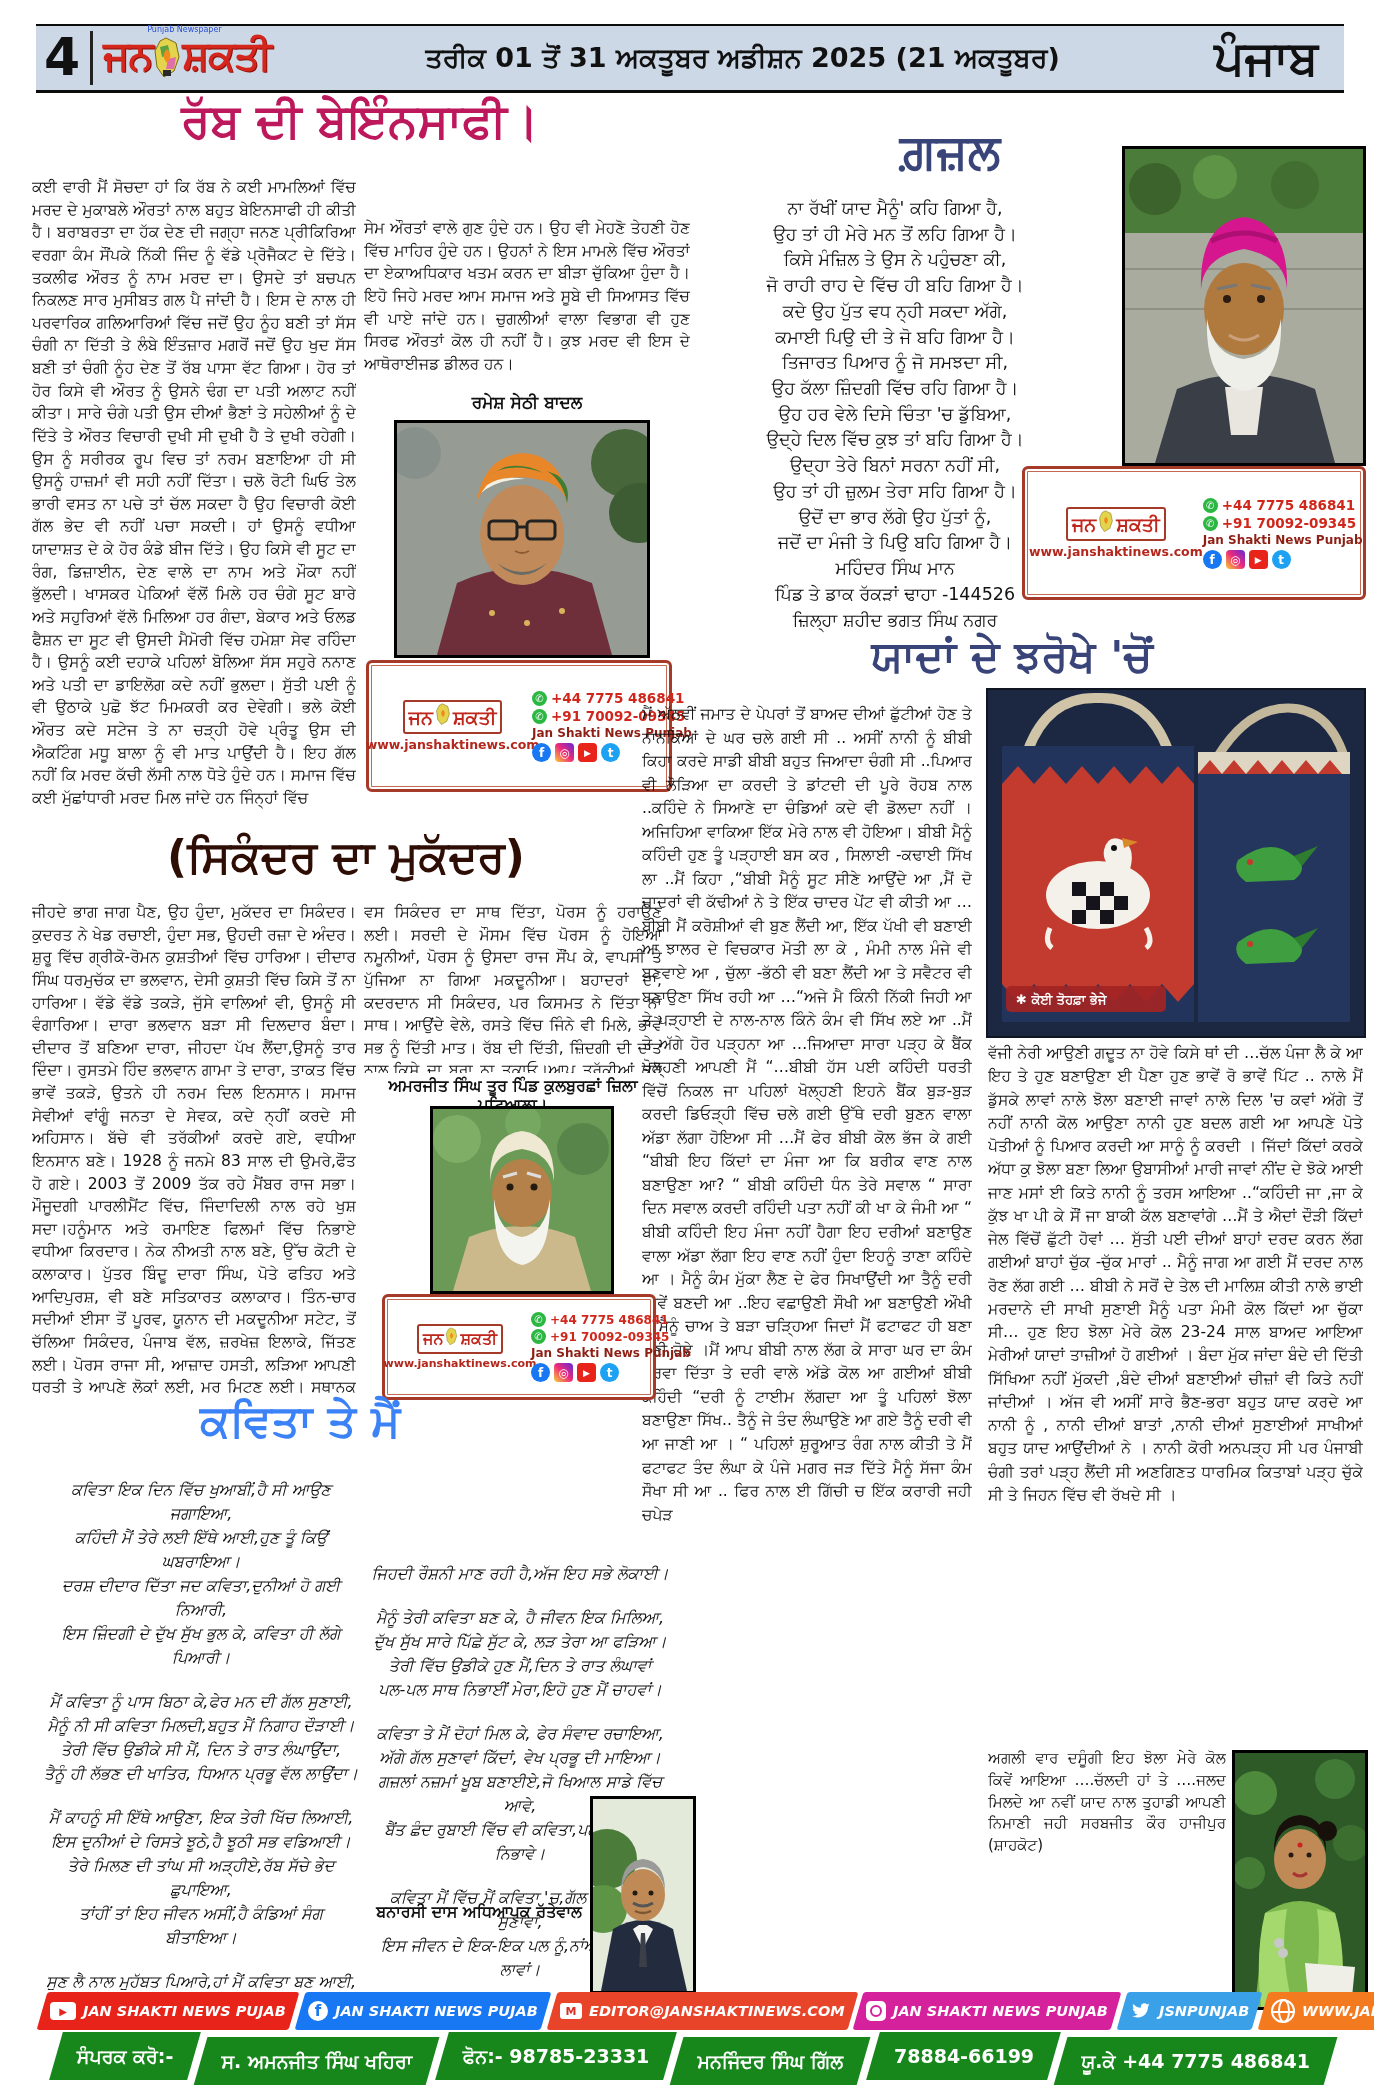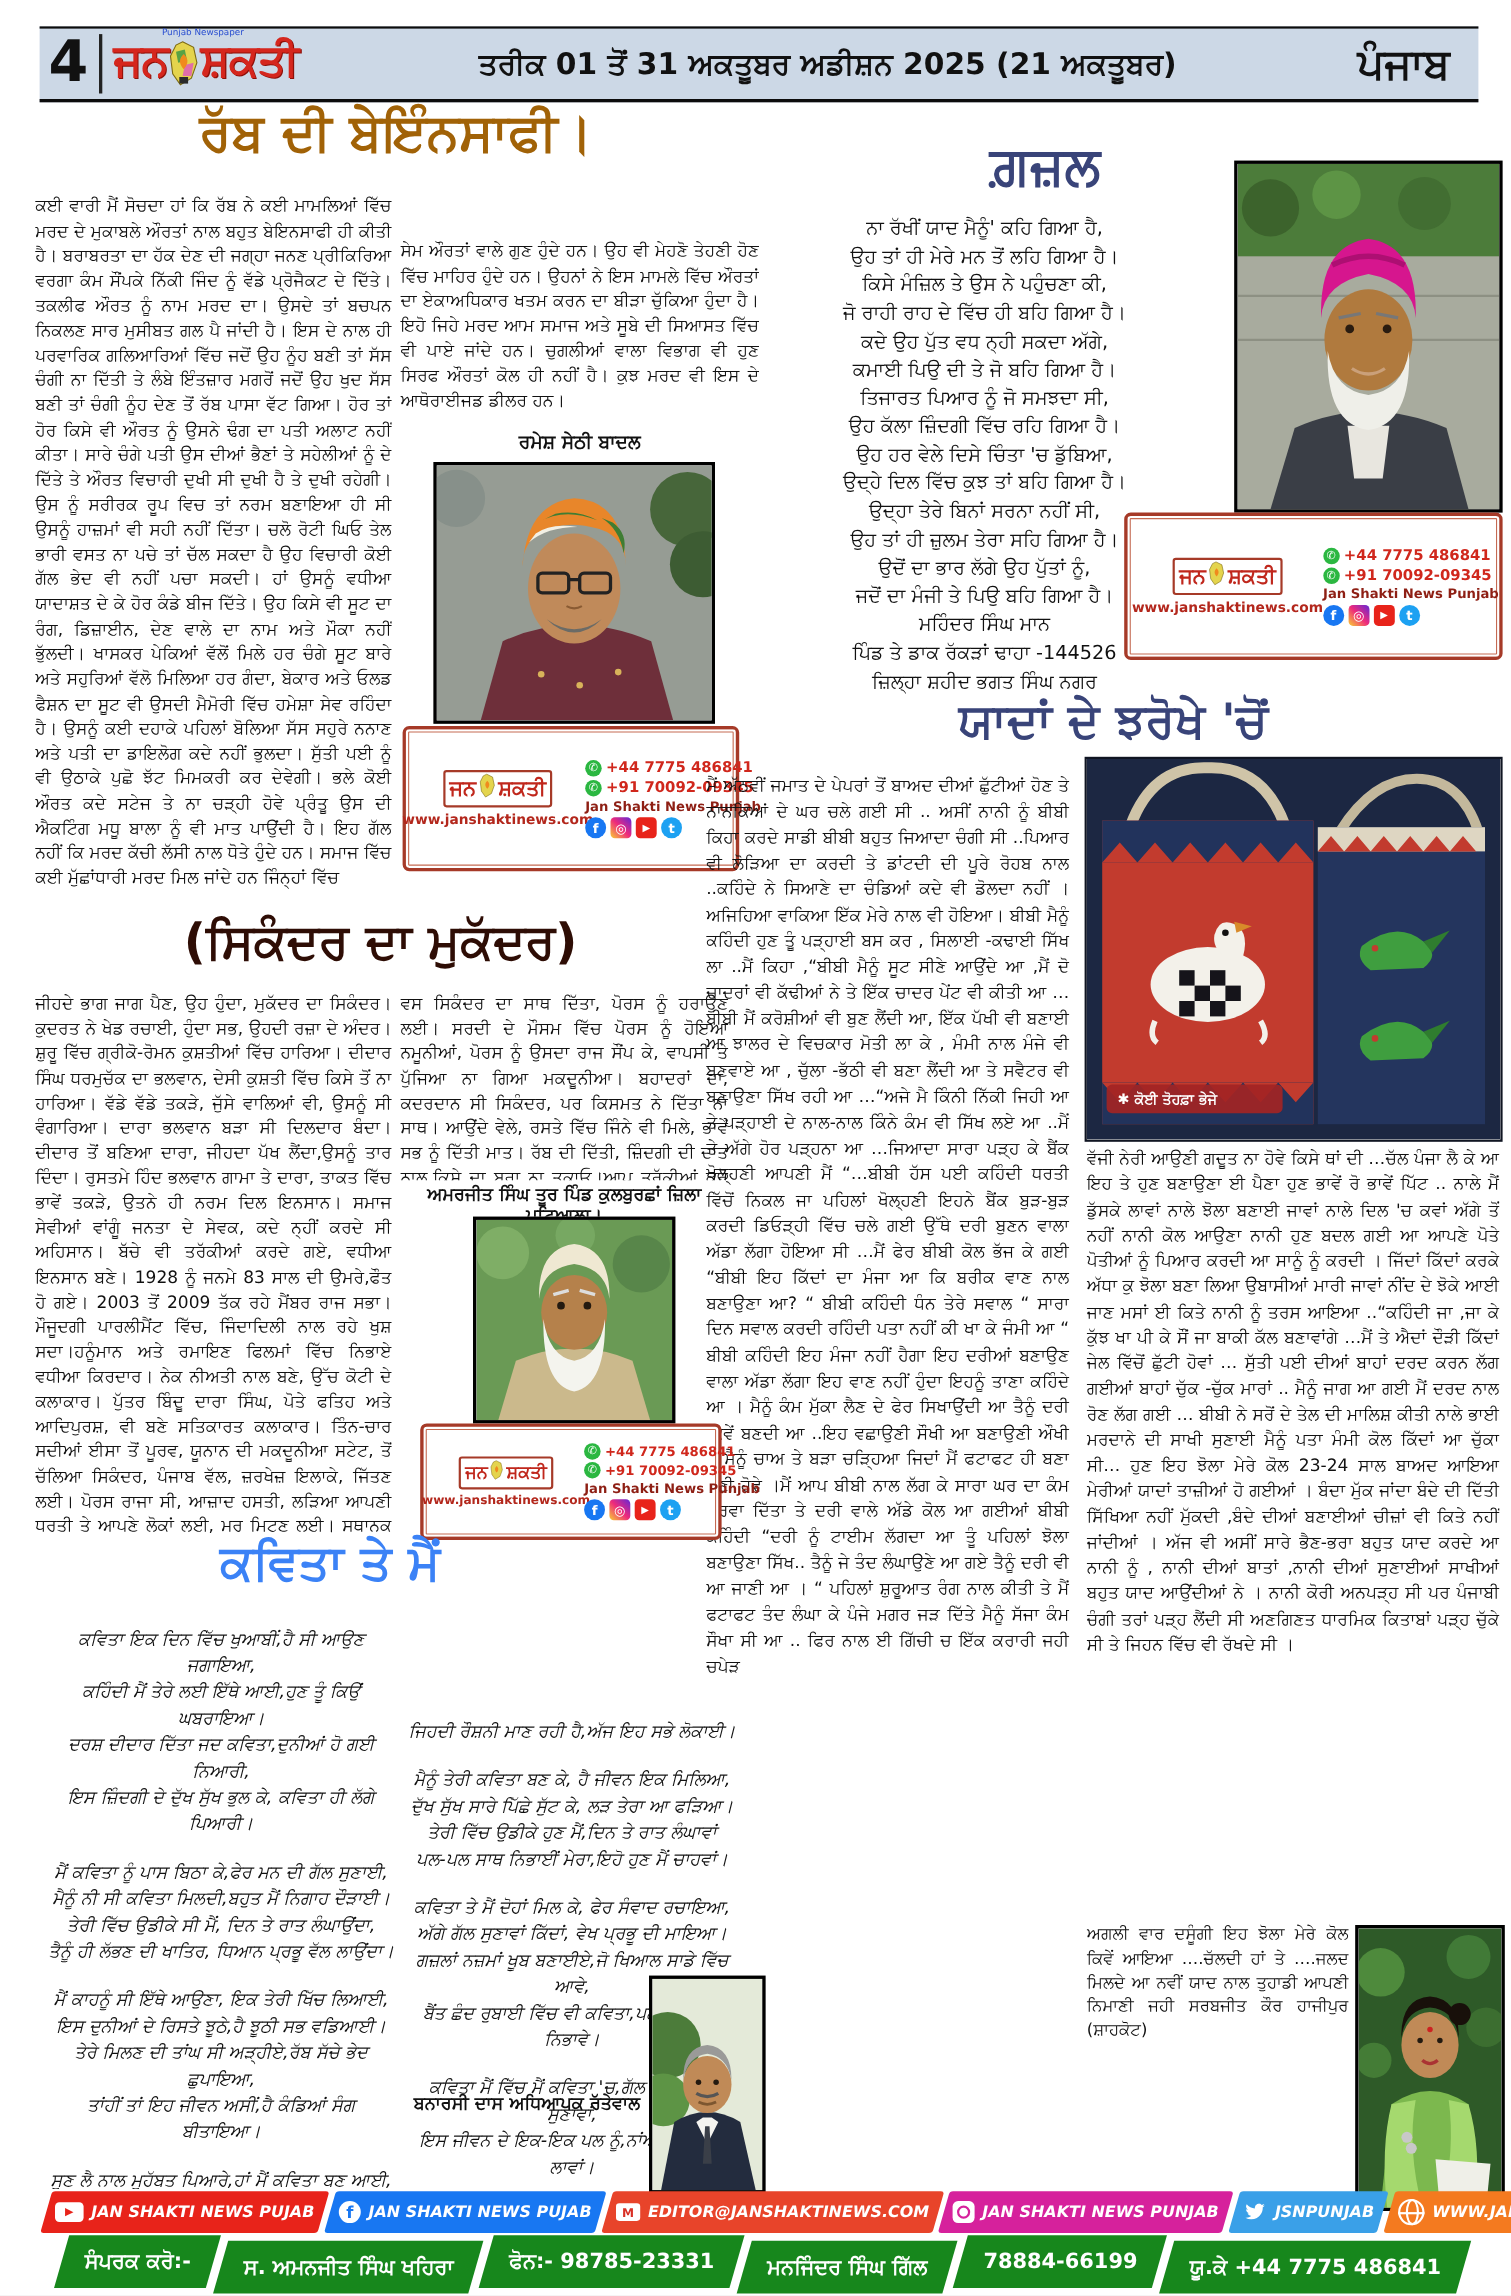--- a/index.html
+++ b/index.html
@@ -8,25 +8,25 @@
 
   
   .hdr{position:absolute;left:36px;right:30px;top:24px;height:64px;background:#ccd8e6;
        border-top:2px solid #0c0c0c;border-bottom:3px solid #0c0c0c;display:flex;align-items:center;}
   .pagenum{font-size:52px;font-weight:bold;line-height:1;padding:0 10px 2px 8px;border-right:3px solid #222;}
   .logo{display:flex;margin-left:10px;position:relative;padding-top:6px;}
   .logo-word{color:#d5261d;font-weight:bold;font-size:40px;line-height:.9;letter-spacing:-1px;
              text-shadow:1px 1px 0 #8d0f08;}
   .logo-tag{position:absolute;top:-6px;left:44px;font-size:8px;color:#2a4fd0;white-space:nowrap;}
   .hdr-date{flex:1;text-align:center;font-size:27px;font-weight:bold;}
-  .hdr-region{font-size:38px;font-weight:bold;margin-right:26px;}
+  .hdr-region{font-size:47px;font-weight:bold;margin-right:26px;}
 
   
   .headline{position:absolute;font-weight:bold;text-align:center;line-height:1.05;}
-  #h-injustice{left:30px;top:96px;width:660px;font-size:47px;color:#a16207;}
+  #h-injustice{left:30px;top:96px;width:660px;font-size:47px;color:#be185d;}
   #h-ghazal{left:810px;top:126px;width:280px;font-size:48px;color:#394479;}
   #h-memories{left:660px;top:634px;width:704px;font-size:43px;color:#394479;}
   #h-sikandar{left:30px;top:834px;width:632px;font-size:44px;color:#2e0d05;}
   #h-kavita{left:40px;top:1398px;width:520px;font-size:44px;color:#3b82f6;}
 
   
   .colx{position:absolute;font-size:15.5px;line-height:1.46;text-align:justify;overflow:hidden;}
   #a1c1{left:32px;top:176px;width:324px;height:654px;}
   #a1c2{left:364px;top:191px;width:326px;height:214px;margin-top:26px;}
   .byline{position:absolute;text-align:center;font-weight:bold;font-size:17px;}

